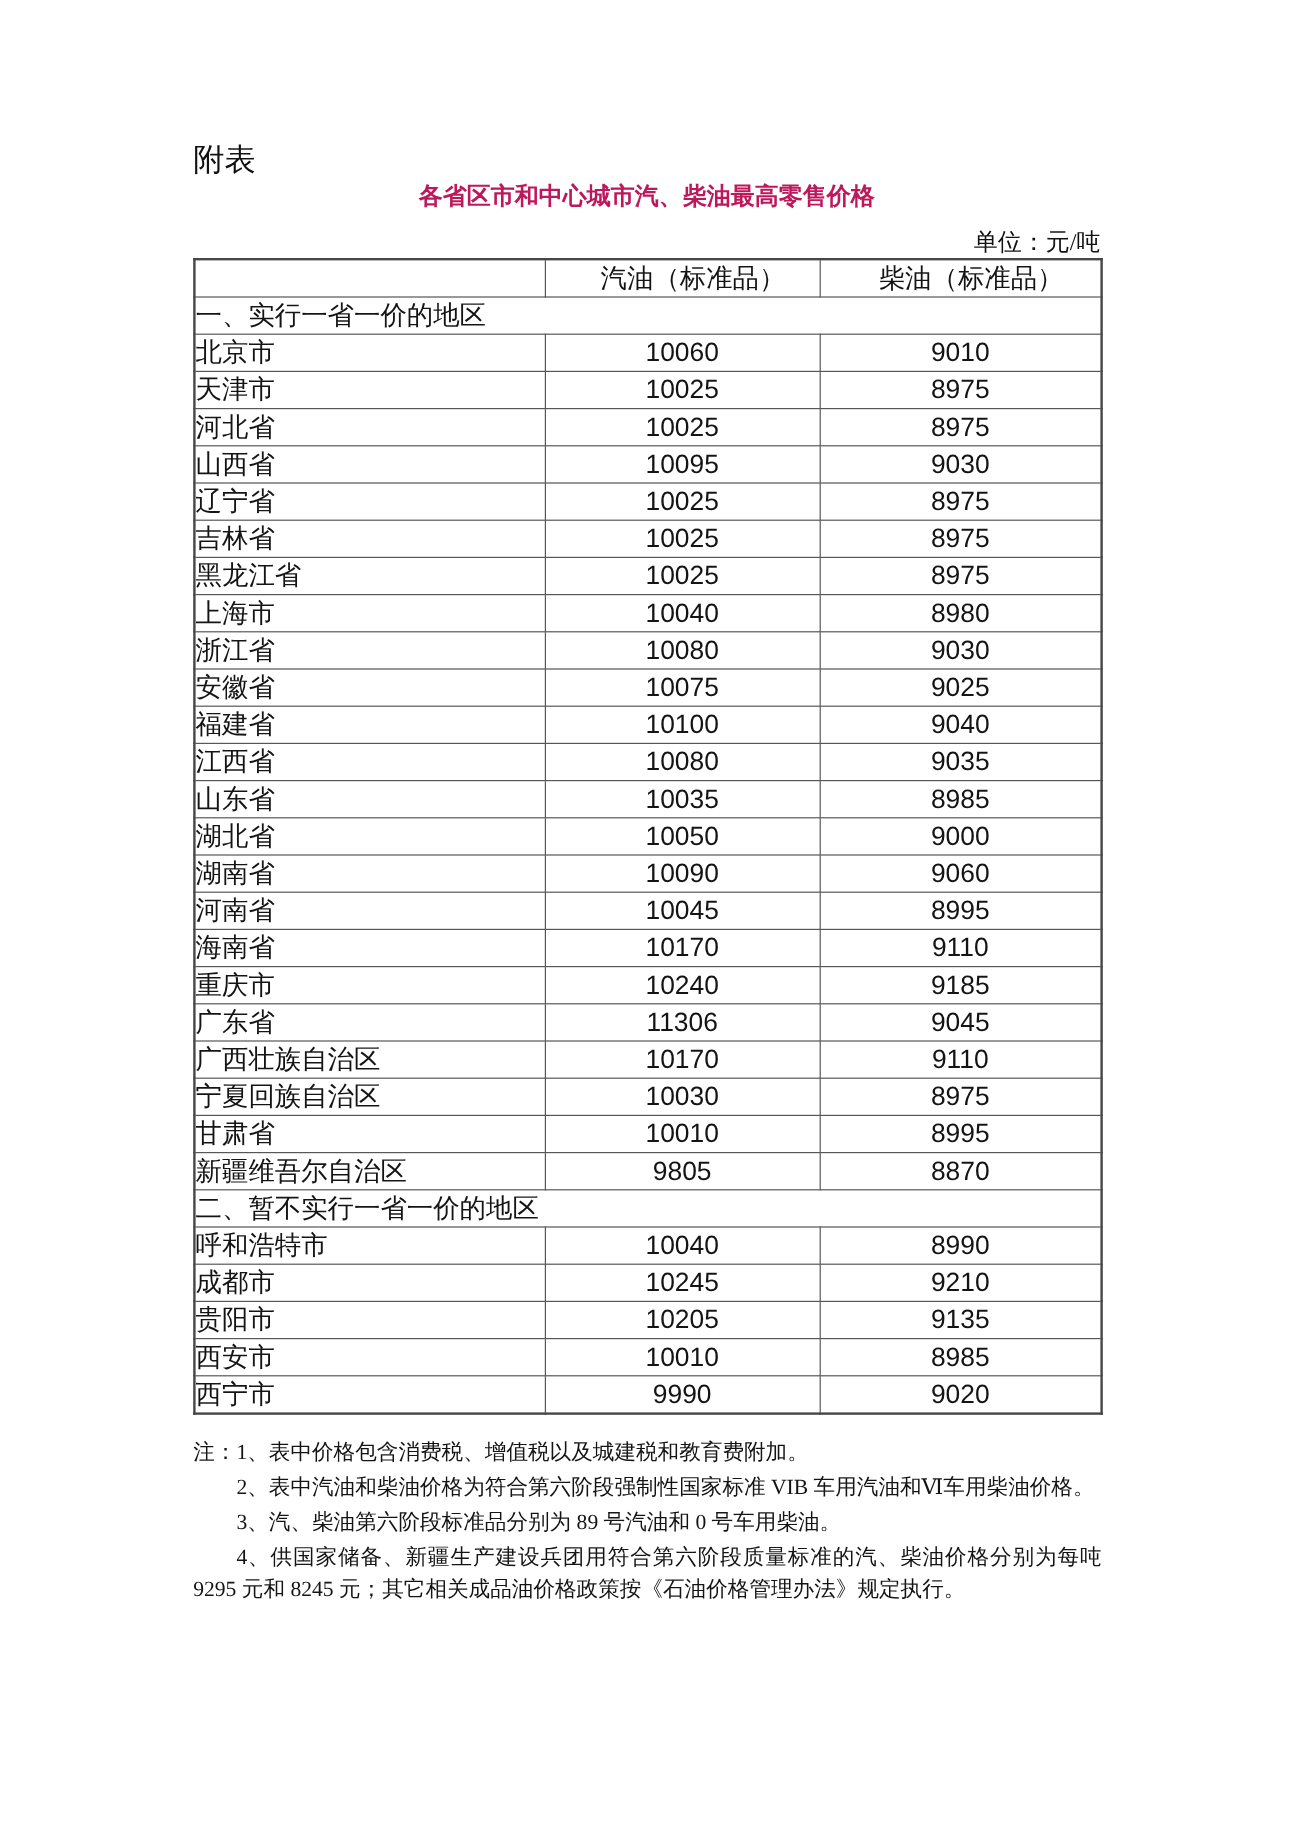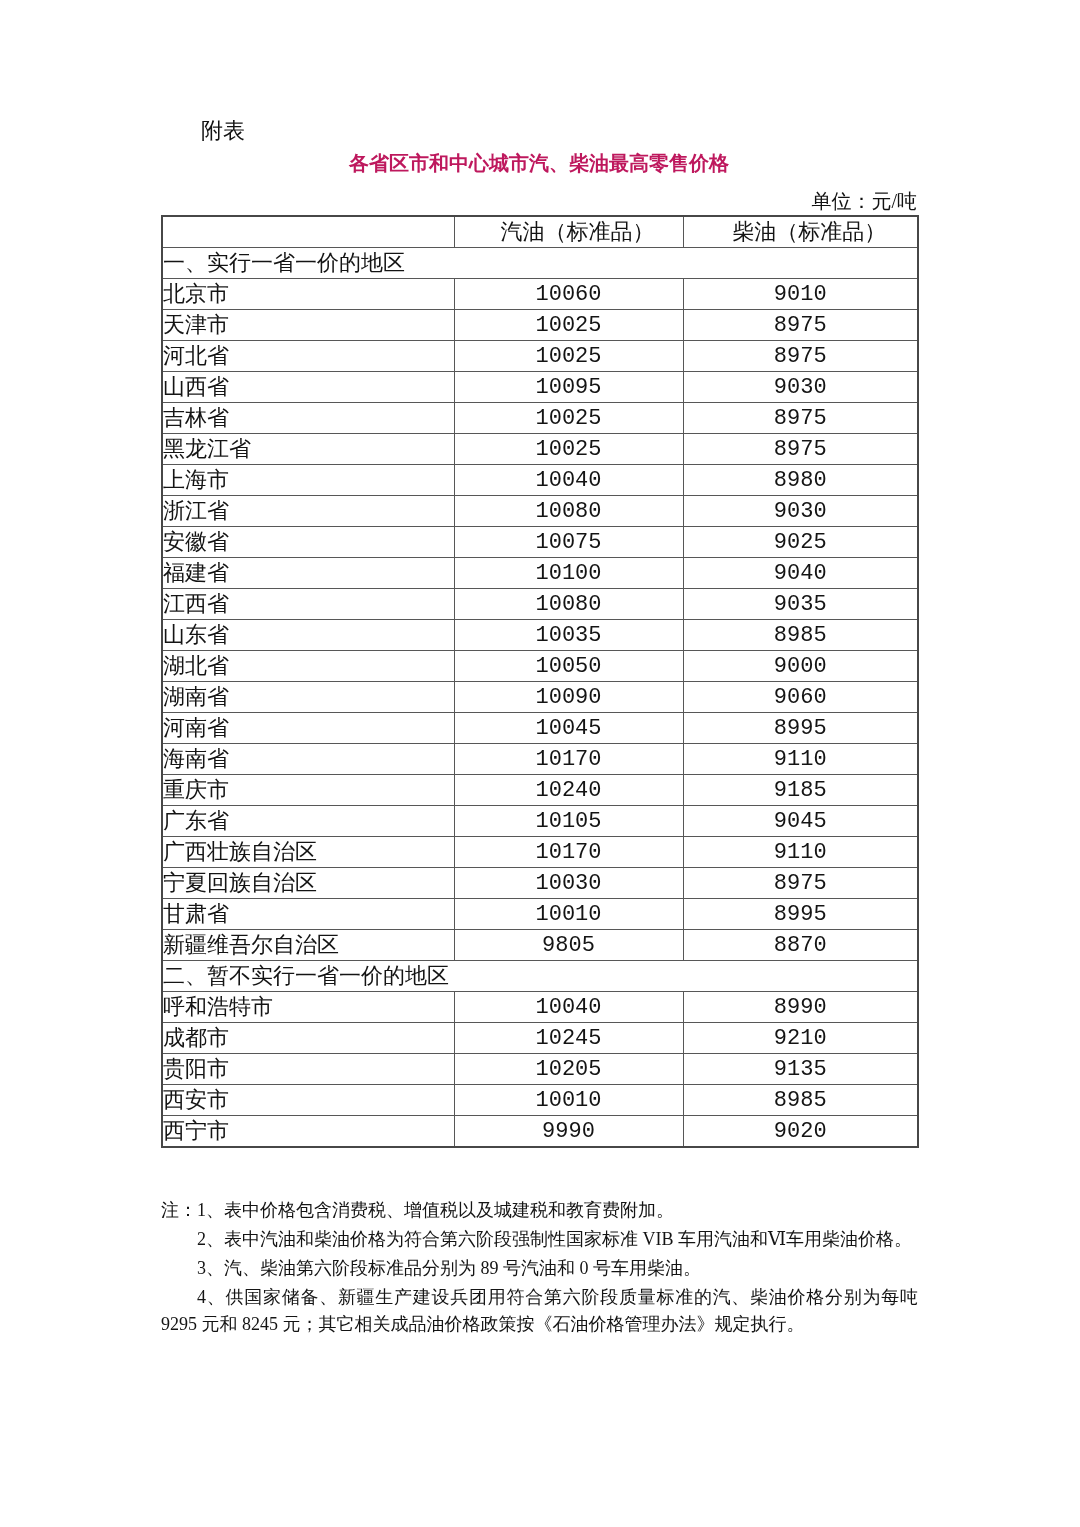--- a/index.html
+++ b/index.html
@@ -17,22 +17,21 @@
   }
   .page {
     position: absolute;
     inset: 0;
     background: #ffffff;
   }
   .appendix-label {
     position: absolute;
     left: 161px;
     top: 116px;
-    font-size: 22px;
-    margin-left: 40px;
+    font-size: 26px;
   }
   .doc-title {
     position: absolute;
     left: 161px;
     width: 756px;
     top: 150px;
     margin: 0;
     text-align: center;
     font-size: 20px;
     font-weight: bold;
@@ -77,21 +76,21 @@
     padding-left: 5px;
     font-size: 21px;
   }
   td.region-cell {
     text-align: left;
     padding-left: 60px;
     font-size: 21px;
   }
   td.num-cell {
     text-align: center;
-    font-family: Liberation Mono, monospace;
+    font-family: Liberation Sans, sans-serif;
   }
   .notes {
     position: absolute;
     left: 161px;
     top: 1197px;
     width: 757px;
     font-size: 18px;
     line-height: 27px;
     color: #141414;
   }
@@ -145,20 +144,25 @@
           <td class="region-cell">河北省</td>
           <td class="num-cell">10025</td>
           <td class="num-cell">8975</td>
         </tr>
         <tr>
           <td class="region-cell">山西省</td>
           <td class="num-cell">10095</td>
           <td class="num-cell">9030</td>
         </tr>
         <tr>
+          <td class="region-cell">辽宁省</td>
+          <td class="num-cell">10025</td>
+          <td class="num-cell">8975</td>
+        </tr>
+        <tr>
           <td class="region-cell">吉林省</td>
           <td class="num-cell">10025</td>
           <td class="num-cell">8975</td>
         </tr>
         <tr>
           <td class="region-cell">黑龙江省</td>
           <td class="num-cell">10025</td>
           <td class="num-cell">8975</td>
         </tr>
         <tr>
@@ -211,21 +215,21 @@
           <td class="num-cell">10170</td>
           <td class="num-cell">9110</td>
         </tr>
         <tr>
           <td class="region-cell">重庆市</td>
           <td class="num-cell">10240</td>
           <td class="num-cell">9185</td>
         </tr>
         <tr>
           <td class="region-cell">广东省</td>
-          <td class="num-cell">10105</td>
+          <td class="num-cell">11306</td>
           <td class="num-cell">9045</td>
         </tr>
         <tr>
           <td class="region-cell">广西壮族自治区</td>
           <td class="num-cell">10170</td>
           <td class="num-cell">9110</td>
         </tr>
         <tr>
           <td class="region-cell">宁夏回族自治区</td>
           <td class="num-cell">10030</td>

